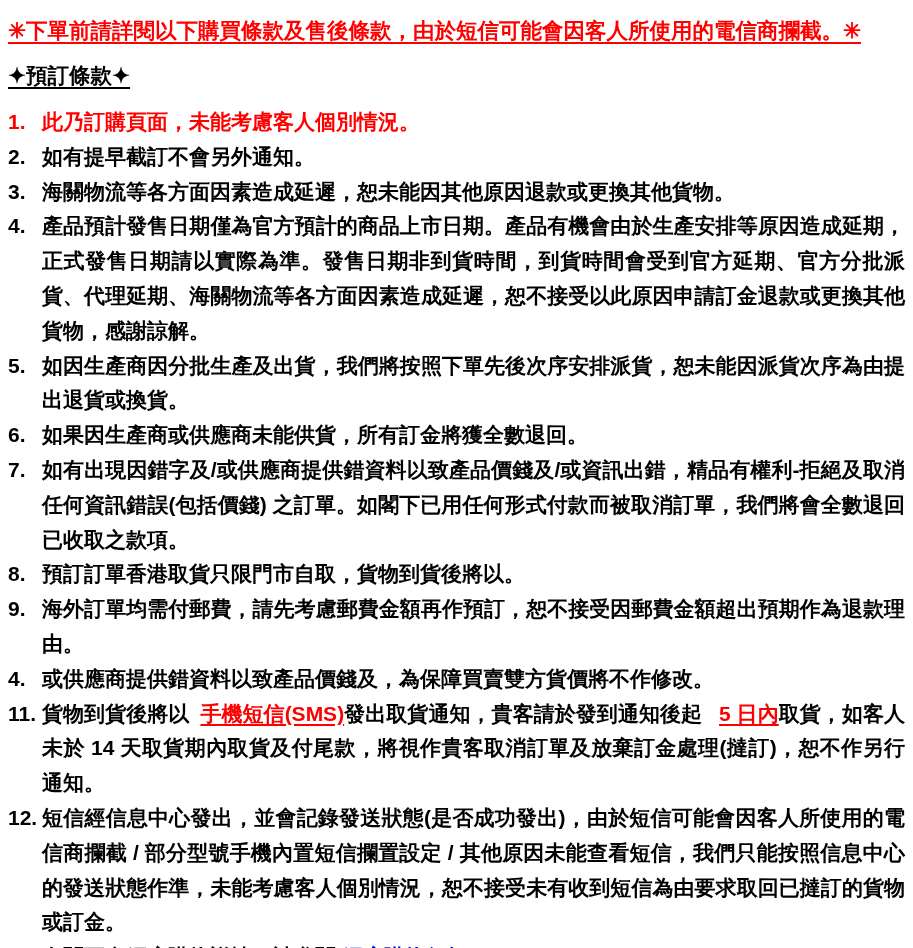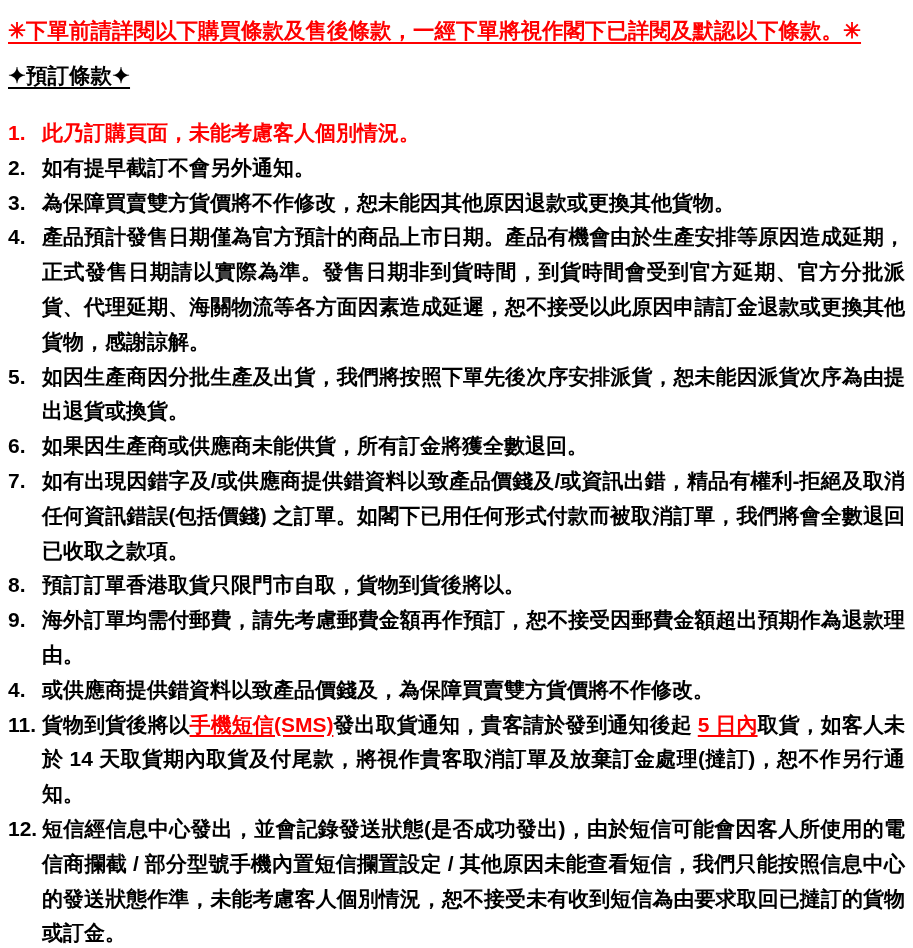--- a/index.html
+++ b/index.html
@@ -23,21 +23,21 @@
     font-size: 21.5px;
     line-height: 34px;
     text-decoration: underline;
     text-underline-offset: 4px;
     margin: 0 0 11px 0;
   }
   .section-title {
     font-size: 21.5px;
     line-height: 34px;
     font-weight: 700;
-    margin: 0 0 23px 0;
+    margin: 0 0 12px 0;
   }
   .section-title span {
     text-decoration: underline;
     text-underline-offset: 4px;
   }
   ol.terms {
     list-style: none;
     margin: 0;
     padding: 0;
     font-size: 21px;
@@ -53,51 +53,52 @@
   }
   li.term .text {
     flex: 1;
     text-align: justify;
   }
   .red { color: var(--red, #ff0000); }
   .red-underline {
     color: var(--red, #ff0000);
     text-decoration: underline;
     text-underline-offset: 3px;
+    margin-left: 11px;
   }
   a.link {
     color: var(--link, #0000ee);
     text-decoration: underline;
     text-underline-offset: 3px;
     cursor: pointer;
   }
 </style>
 </head>
 <body>
 
 <div class="doc">
 
-  <p class="notice">✳下單前請詳閱以下購買條款及售後條款，一經下單將視作閣下已詳閱及默認以下條款。✳</p>
+  <p class="notice">✳下單前請詳閱以下購買條款及售後條款，由於短信可能會因客人所使用的電信商攔截。✳</p>
 
   <h2 class="section-title">
     <span>✦預訂條款✦</span>
   </h2>
 
   <ol class="terms">
       <li class="term red">
         <span class="num">1.</span>
         <span class="text"><span>此乃訂購頁面，未能考慮客人個別情況。</span></span>
       </li>
       <li class="term">
         <span class="num">2.</span>
         <span class="text"><span>如有提早截訂不會另外通知。</span></span>
       </li>
       <li class="term">
         <span class="num">3.</span>
-        <span class="text"><span>為保障買賣雙方貨價將不作修改，恕未能因其他原因退款或更換其他貨物。</span></span>
+        <span class="text"><span>海關物流等各方面因素造成延遲，恕未能因其他原因退款或更換其他貨物。</span></span>
       </li>
       <li class="term">
         <span class="num">4.</span>
         <span class="text"><span>產品預計發售日期僅為官方預計的商品上市日期。產品有機會由於生產安排等原因造成延期，正式發售日期請以實際為準。發售日期非到貨時間，到貨時間會受到官方延期、官方分批派貨、代理延期、海關物流等各方面因素造成延遲，恕不接受以此原因申請訂金退款或更換其他貨物，感謝諒解。</span></span>
       </li>
       <li class="term">
         <span class="num">5.</span>
         <span class="text"><span>如因生產商因分批生產及出貨，我們將按照下單先後次序安排派貨，恕未能因派貨次序為由提出退貨或換貨。</span></span>
       </li>
       <li class="term">

